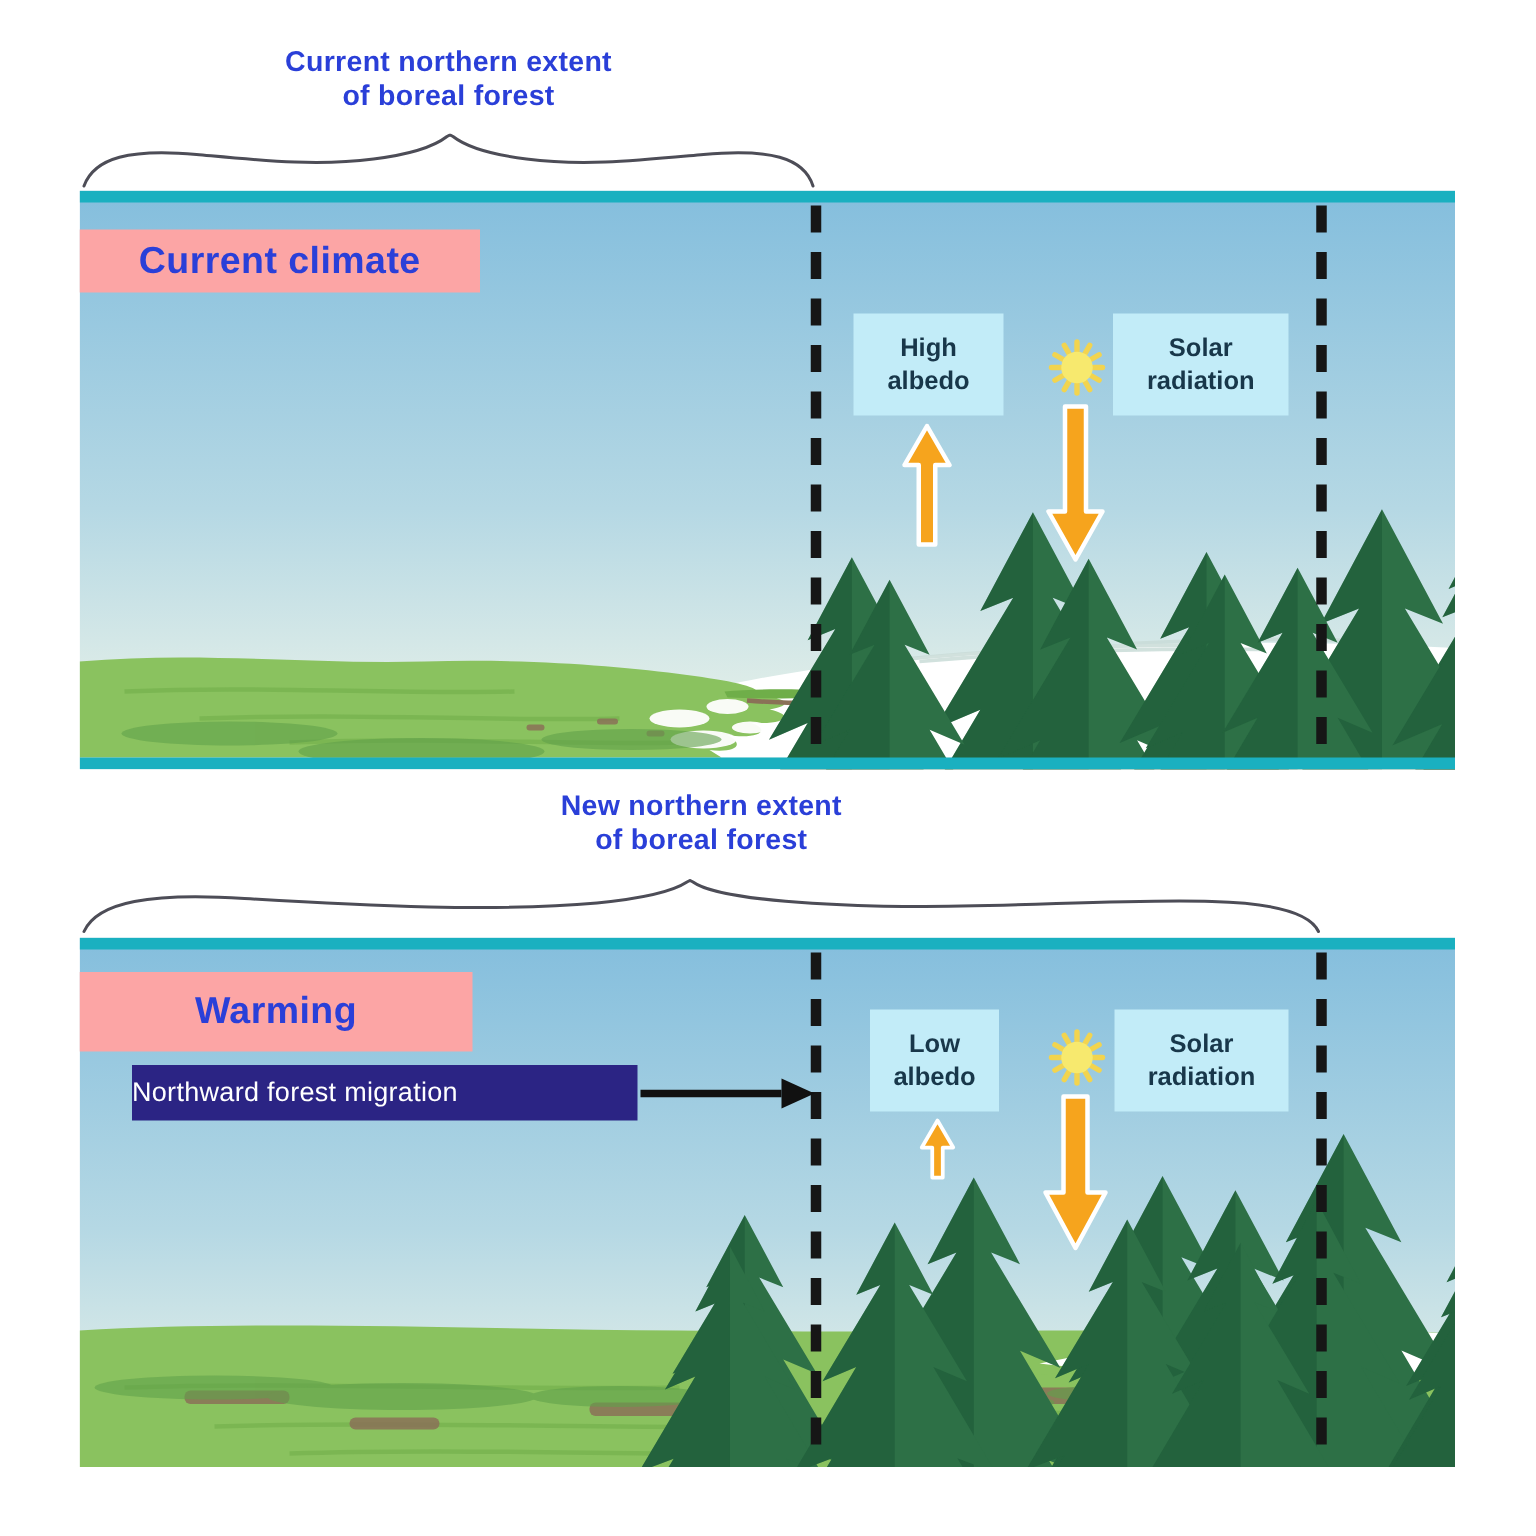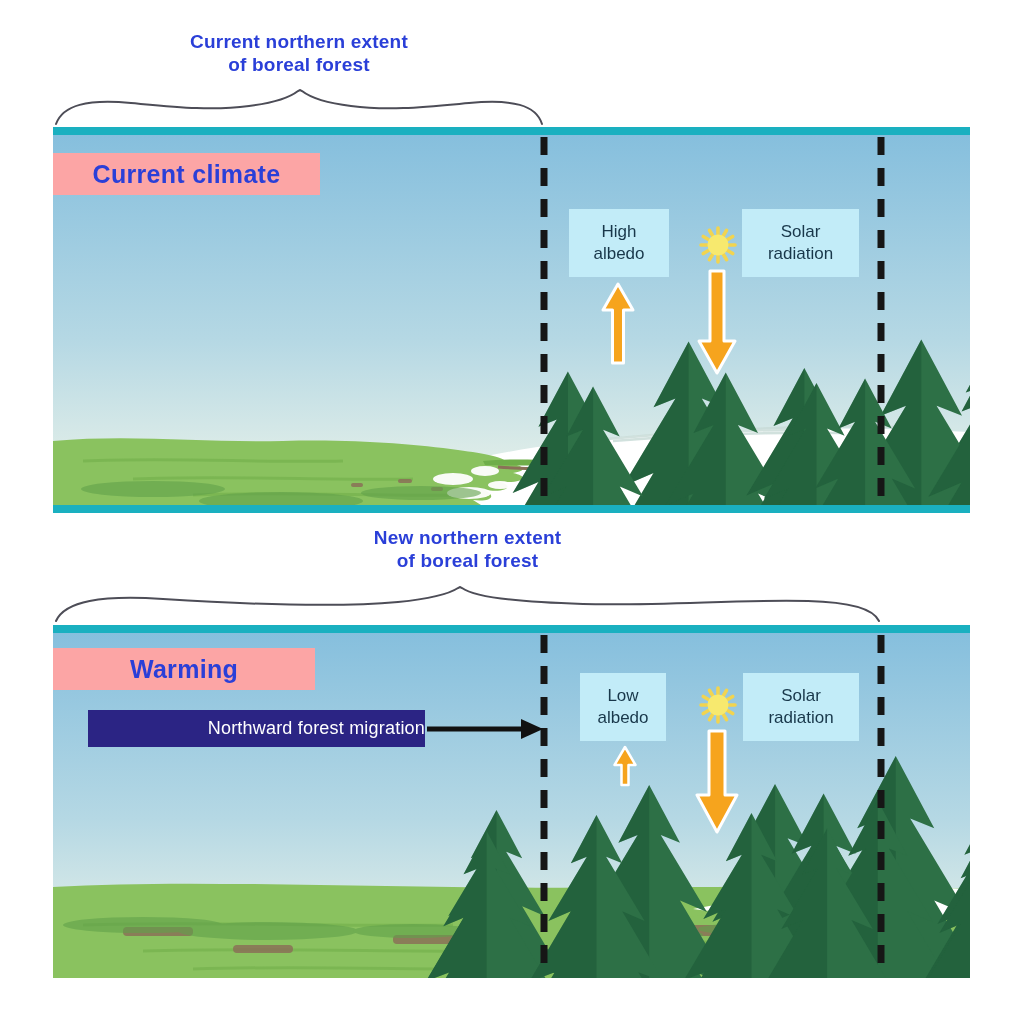--- a/index.html
+++ b/index.html
@@ -14,27 +14,27 @@
   .brace{position:absolute;}
   .panel{position:absolute;overflow:hidden;}
   .scene{position:absolute;left:0;top:0;}
   .title-box{
     position:absolute;background:#fca5a5;color:var(--blue,#2a3fd8);
     font-weight:700;font-size:25px;letter-spacing:.3px;
     display:flex;align-items:center;justify-content:center;
   }
   .info-box{
     position:absolute;background:var(--box_bg,#c2ecf8);color:var(--box_text,#18374a);
-    font-weight:400;font-size:17px;line-height:1.3;text-align:center;
+    font-weight:700;font-size:17px;line-height:1.3;text-align:center;
     display:flex;flex-direction:column;align-items:center;justify-content:center;
   }
   .migration-box{
     position:absolute;background:var(--navy,#2b2484);color:#ffffff;
     font-weight:500;font-size:18px;letter-spacing:.2px;
-    display:flex;align-items:center;justify-content:flex-end;
+    display:flex;align-items:center;justify-content:flex-start;
   }
 </style>
 </head>
 <body>
 
 <div class="canvas">
 
   <svg width="0" height="0" style="position:absolute">
     <defs>
       <linearGradient id="skyg" x1="0" y1="0" x2="0" y2="1">
@@ -222,21 +222,21 @@
         <polygon points="468,94 490,104 468,114" fill="#111111"></polygon>
       </g>
 
       <use href="#sun" transform="translate(665,80)"></use>
       <path d="M568.5,160 L568.5,140 L561.5,140 L572,122 L582.5,140 L575.5,140 L575.5,160 Z" fill="#f6a41d" stroke="#ffffff" stroke-width="2.5" stroke-linejoin="round"></path>
       <path d="M656,106 L672,106 L672,170 L684,170 L664,207 L644,170 L656,170 Z" fill="#f6a41d" stroke="#ffffff" stroke-width="3" stroke-linejoin="round"></path>
 
       <rect x="0" y="0" width="917" height="8" fill="#1ab0c0"></rect>
     </svg>
 
-    <div class="title-box" style="left:0;top:23px;width:262px;height:42px;">
+    <div class="title-box" style="left:0;top:23px;width:262px;height:53px;">
       <span>Warming</span>
     </div>
     <div class="migration-box" style="left:35px;top:85px;width:337px;height:37px;">
       <span>Northward forest migration</span>
     </div>
     <div class="info-box" style="left:527px;top:48px;width:86px;height:68px;">
       <span>Low</span>
       <span>albedo</span>
     </div>
     <div class="info-box" style="left:690px;top:48px;width:116px;height:68px;">

